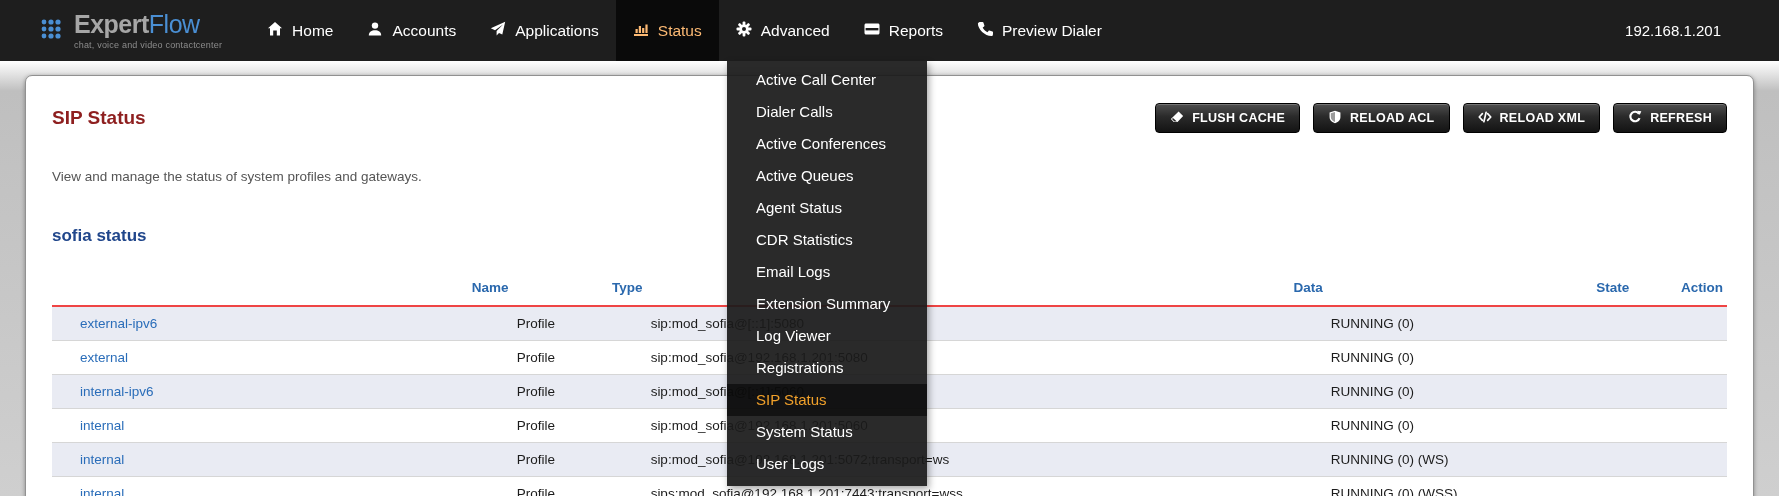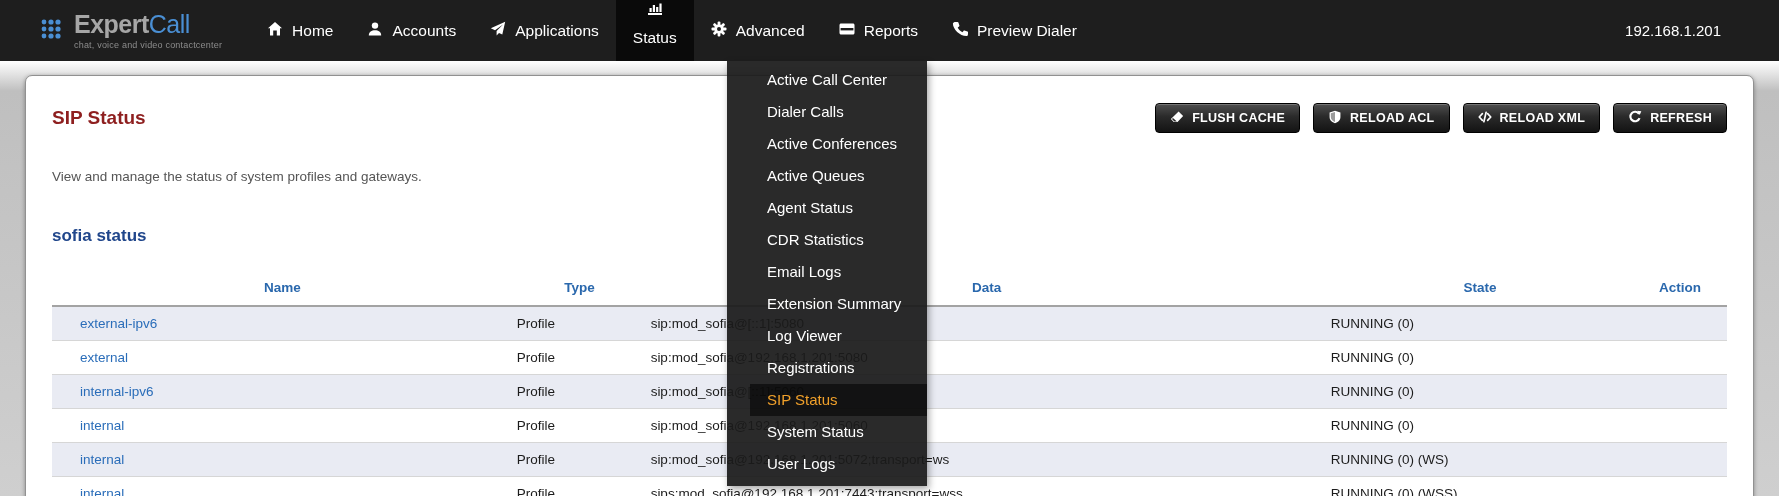--- a/index.html
+++ b/index.html
@@ -16,50 +16,50 @@
   .logo { margin-left:40px; display:flex; align-items:center; gap:8px; cursor:pointer; }
   .logo-text { display:flex; flex-direction:column; }
   .brand { font-size:25px; line-height:1.05; letter-spacing:-0.5px; }
   .brand .b1 { color:#a6a6a6; font-weight:bold; }
   .brand .b2 { color:#4a8fd4; font-weight:normal; }
   .tagline { font-size:9px; color:#8c8c8c; margin-top:2px; letter-spacing:0.2px; }
   .nav-items { display:flex; align-items:stretch; height:100%; margin-left:28px; }
   .nav-item { display:flex; align-items:center; gap:9px; padding:0 17px;
     color:#ffffff; font-size:15.5px; cursor:pointer; white-space:nowrap; }
   .nav-item svg { width:16px; height:16px; flex:none; }
-  .nav-item.active { background:#0a0a0a; color:#ffffff;flex-direction:column; }
+  .nav-item.active { background:#0a0a0a; color:#fdba74; }
   .server { margin-left:auto; margin-right:58px; color:#fff; font-size:15px; }
 
   
   .dropdown { position:absolute; top:61px; left:727px; width:200px;
     background:rgba(26,26,26,0.93); z-index:6; padding:3px 0 6px;
     box-shadow:2px 3px 7px rgba(0,0,0,0.35); }
-  .menu-item { height:32px; line-height:32px; padding-left:17px; color:#fff;
-    font-size:15px; cursor:pointer; white-space:nowrap;margin-left:23px; }
+  .menu-item { height:32px; line-height:32px; padding-left:29px; color:#fff;
+    font-size:15px; cursor:pointer; white-space:nowrap; }
   .menu-item.active { color:#f0a02a; background:rgba(0,0,0,0.55); }
 
   
   .panel { position:absolute; top:75px; left:25px; width:1729px; height:445px;
     background:#ffffff; border:1px solid #919191; border-radius:7px;
     box-shadow:0 1px 4px rgba(0,0,0,0.35); padding:0 26px; z-index:2; }
   .panel-header { display:flex; justify-content:space-between; align-items:center; margin-top:27px; }
   .page-title { font-size:19px; color:#8e1f1f; font-weight:bold; }
   .toolbar { display:flex; gap:13px; }
   .btn { display:flex; align-items:center; gap:8px;
     background:linear-gradient(180deg,#4f4f4f 0%,#2a2a2a 45%,#131313 100%);
     color:#fff; border:1px solid #000; border-radius:4px; padding:0 14px; height:30px;
     font-family:"Liberation Sans",sans-serif; font-size:12.5px; font-weight:bold;
     letter-spacing:0.3px; cursor:pointer; box-shadow:inset 0 1px 0 rgba(255,255,255,0.22); }
   .btn svg { width:14px; height:14px; flex:none; }
   .description { margin-top:36px; color:#555555; font-size:13.5px; }
   .section-heading { margin-top:42px; font-size:17px; color:#20468b; font-weight:bold; }
 
   table { width:100%; border-collapse:collapse; margin-top:26px; font-size:13.5px; table-layout:fixed; }
-  th { text-align:center; color:#2a68ad; font-weight:bold; padding:8px 4px 10px;
-    border-bottom:2px solid #a3a3a3; }
+  th { text-align:right; color:#2a68ad; font-weight:bold; padding:8px 4px 10px;
+    border-bottom:2px solid #ef4444; }
   td { padding:9px 4px; border-bottom:1px solid #d6d6d6; color:#1c1c1c; white-space:nowrap; overflow:hidden; }
   tbody tr:nth-child(odd) { background:#e9ebf3; }
   td a { color:#2a6db9; text-decoration:none; cursor:pointer;margin-left:24px; }
 </style>
 </head>
 <body>
 
 <div class="screen">
   <div class="page-bg"></div>
 
@@ -74,21 +74,21 @@
             <circle cx="4" cy="13" r="2.4"></circle>
               <circle cx="11" cy="13" r="2.6"></circle>
               <circle cx="18" cy="13" r="2.6"></circle>
             <circle cx="4" cy="20" r="2.4"></circle>
               <circle cx="11" cy="20" r="2.6"></circle>
               <circle cx="18" cy="20" r="2.6"></circle>
           </g>
         </svg>
       </span>
       <span class="logo-text">
-        <span class="brand"><span class="b1">Expert</span><span class="b2">Call</span></span>
+        <span class="brand"><span class="b1">Expert</span><span class="b2">Flow</span></span>
         <span class="tagline">chat, voice and video contactcenter</span>
       </span>
     </div>
 
     <div class="nav-items">
       <div class="nav-item">
         <span><svg viewBox="0 0 16 16" width="16" height="16" fill="currentColor">
               <path d="M8 1 15 7.2 13 7.2 13 14.5 9.8 14.5 9.8 9.5 6.2 9.5 6.2 14.5 3 14.5 3 7.2 1 7.2Z"></path>
             </svg></span>
         <span>Home</span>

